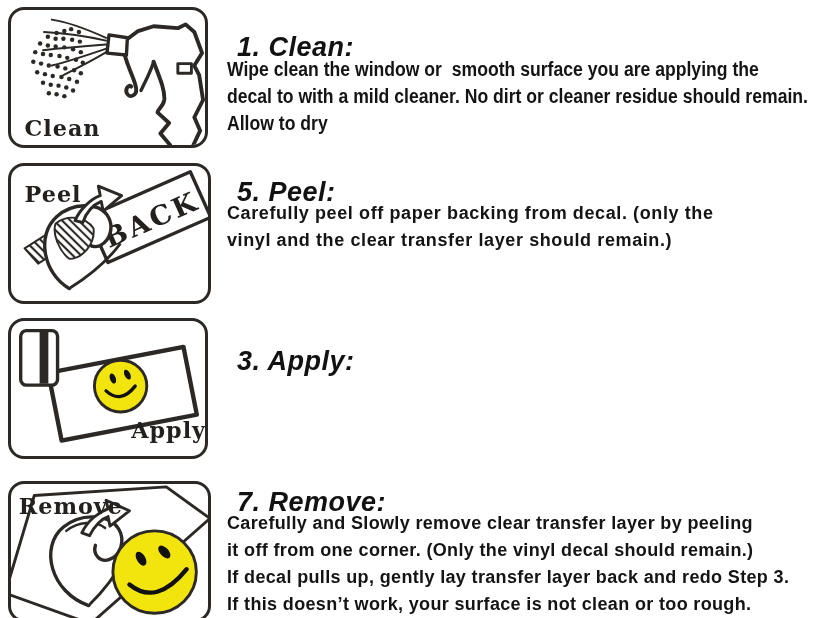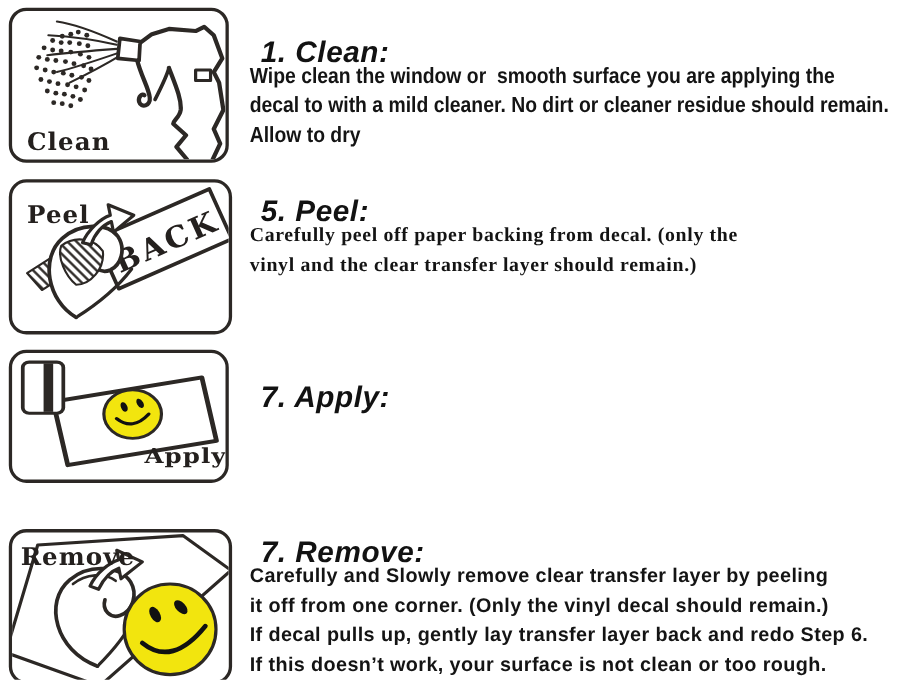--- a/index.html
+++ b/index.html
@@ -127,42 +127,42 @@
       <g class="ink" fill="none">
         <path stroke-width="3" d="M60,128 C82,114 100,98 112,82"></path>
         <path stroke-width="3.5" fill="#fff" d="M60,128 C33,112 26,72 47,53 C63,38 90,38 99,51 C107,63 102,78 92,83 C83,87 75,80 78,71"></path>
         <path stroke-width="2" fill="url(#hatch)" d="M46,60 C59,50 77,53 85,65 C87,82 73,97 60,97 C50,89 42,71 46,60 Z"></path>
       </g>
       <path class="ink" stroke-width="3" fill="#fff" d="M66,57 C71,45 83,34 92,31 L90,21 L114,31 L95,47 L93,37 C86,40 78,47 74,59 Z"></path>
       <text class="slab" x="14" y="38" font-size="23" letter-spacing="1">Peel</text>
     </svg>
   </div>
   <h2 class="step-heading" style="top:167px;">5. Peel:</h2>
-  <p class="step-body" style="top:200px;letter-spacing:.6px;font-family:Liberation Serif, serif;">Carefully peel off paper backing from decal. (only the
+  <p class="step-body" style="top:200px;letter-spacing:.6px;">Carefully peel off paper backing from decal. (only the
 vinyl and the clear transfer layer should remain.)</p>
 
-  <div class="icon-box" style="left:8px;top:318px;width:200px;height:121px;">
+  <div class="icon-box" style="left:8px;top:318px;width:200px;height:141px;">
     <svg viewBox="0 0 200 141" preserveAspectRatio="none">
       <g transform="rotate(-11 115 76)">
         <rect x="44" y="40" width="142" height="72" fill="#fff" class="ink" stroke-width="4.5"></rect>
       </g>
       <g>
         <circle cx="113" cy="68" r="27" fill="#f2e50e" class="ink" stroke-width="3"></circle>
         <ellipse cx="105" cy="60" rx="3" ry="5.5" fill="#111" transform="rotate(-20 105 60)"></ellipse>
         <ellipse cx="120" cy="56" rx="3" ry="5.5" fill="#111" transform="rotate(-25 120 56)"></ellipse>
         <path d="M98,73 Q113,87 128,68" fill="none" stroke="#111" stroke-width="3.5" stroke-linecap="round"></path>
       </g>
       <g>
         <rect x="10" y="10" width="38" height="57" rx="6" fill="#fff" class="ink" stroke-width="3.5"></rect>
         <rect x="29.5" y="11.5" width="9" height="54" fill="#2c2825"></rect>
       </g>
       <text class="slab" x="124" y="122" font-size="23" letter-spacing="1">Apply</text>
     </svg>
   </div>
-  <h2 class="step-heading" style="top:336px;">7. Apply:</h2>
+  <h2 class="step-heading" style="top:336px;">3. Apply:</h2>
 
   <div class="icon-box" style="left:8px;top:481px;width:203px;height:141px;">
     <svg viewBox="0 0 203 141" preserveAspectRatio="none">
       <path d="M24,12 L160,3 L205,36 L82,146 L-6,114 Z" fill="#fff" class="ink" stroke-width="3"></path>
       <g class="ink" fill="none">
         <path stroke-width="3" d="M80,127 C96,111 108,95 115,80"></path>
         <path stroke-width="3.5" fill="#fff" d="M80,127 C41,113 29,66 54,45 C73,29 102,32 111,47 C118,59 113,75 101,79 C92,82 84,74 87,64"></path>
         <path stroke-width="2.5" d="M57,49 C69,39 87,38 97,46"></path>
       </g>
       <path class="ink" stroke-width="3" fill="#fff" d="M73,51 C79,38 91,29 100,26 L98,17 L122,28 L102,44 L100,34 C94,36 86,43 81,54 Z"></path>
@@ -171,16 +171,16 @@
         <ellipse cx="134" cy="78" rx="4.5" ry="8" fill="#111" transform="rotate(-30 134 78)"></ellipse>
         <ellipse cx="158" cy="71" rx="4.5" ry="8" fill="#111" transform="rotate(-42 158 71)"></ellipse>
         <path d="M122,105 Q150,128 181,89" fill="none" stroke="#111" stroke-width="4.5" stroke-linecap="round"></path>
       </g>
       <text class="slab" x="8" y="31" font-size="23" letter-spacing="1">Remove</text>
     </svg>
   </div>
   <h2 class="step-heading" style="top:477px;">7. Remove:</h2>
   <p class="step-body" style="top:510px;">Carefully and Slowly remove clear transfer layer by peeling
 it off from one corner. (Only the vinyl decal should remain.)
-If decal pulls up, gently lay transfer layer back and redo Step 6.
+If decal pulls up, gently lay transfer layer back and redo Step 3.
 If this doesn’t work, your surface is not clean or too rough.</p>
 
 </div>
 
 </body></html>

